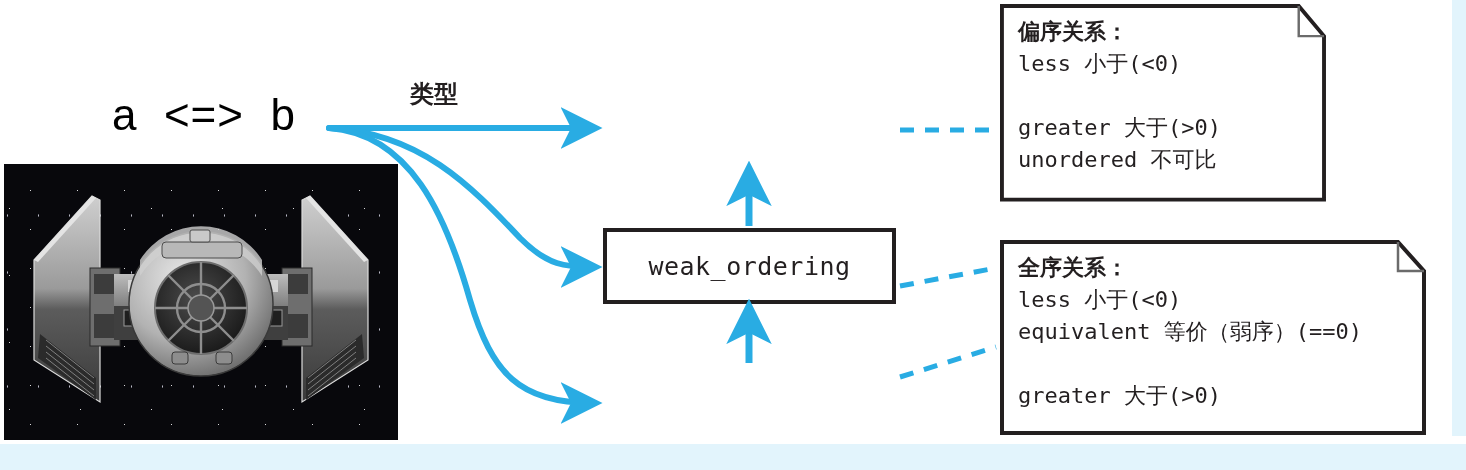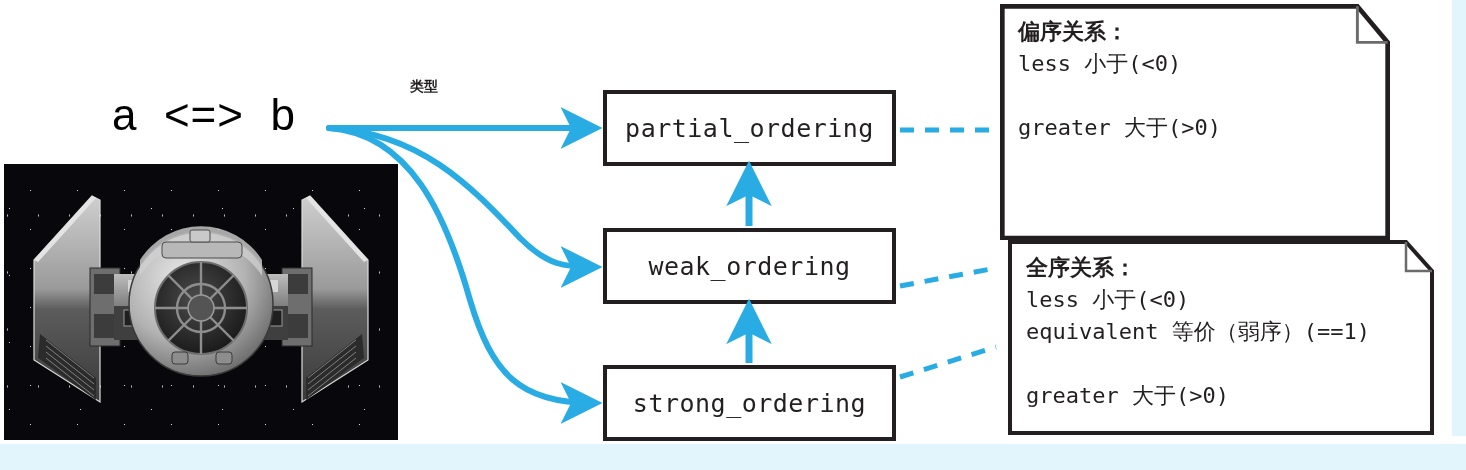--- a/index.html
+++ b/index.html
@@ -45,21 +45,21 @@
     letter-spacing: 1px;
     white-space: pre;
     font-family: "Liberation Sans", sans-serif;
   }
 
   
   .edge-label {
     position: absolute;
     left: 410px;
     top: 78px;
-    font-size: 14px;
+    font-size: 24px;
     font-weight: bold;
     color: #231f20;
     white-space: pre;
     font-family: "DejaVu Sans", sans-serif;
   }
 
   
   .photo {
     position: absolute;
     left: 4px;
@@ -125,22 +125,22 @@
     font-family: "DejaVu Sans Mono", monospace;
     font-size: 22px;
     line-height: 32px;
     color: #231f20;
     white-space: pre;
   }
   .note .note-text .zh {
     font-family: "DejaVu Sans", sans-serif;
     font-weight: bold;
   }
-  #note-partial { left: 1000px; top: 4px;   width: 390px; height: 203px; }
-  #note-total   { left: 1000px; top: 240px; width: 426px; height: 195px; margin-left: 8px; }
+  #note-partial { left: 1000px; top: 4px;   width: 326px; height: 203px; }
+  #note-total   { left: 1000px; top: 240px; width: 426px; height: 195px; }
 
   
   #overlay {
     position: absolute;
     left: 0; top: 0;
     width: 1466px;
     height: 470px;
     pointer-events: none;
   }
 </style>
@@ -229,44 +229,38 @@
         <line x1="230" y1="111" x2="164" y2="177"></line>
         <circle cx="197" cy="144" r="24"></circle>
       </g>
       <circle cx="197" cy="144" r="13" fill="#545454" stroke="#9a9a9a" stroke-width="1.5"></circle>
 
       <rect x="168" y="188" width="16" height="12" rx="3" fill="#8d8d8d" stroke="#3a3a3a" stroke-width="1"></rect>
       <rect x="212" y="188" width="16" height="12" rx="3" fill="#8d8d8d" stroke="#3a3a3a" stroke-width="1"></rect>
     </svg>
   </div>
 
-  <div class="node" id="node-partial">
-    <span>partial_ordering</span>
-  </div>
   <div class="node" id="node-weak">
     <span>weak_ordering</span>
-  </div>
-  <div class="node" id="node-strong">
-    <span>strong_ordering</span>
   </div>
 
   <div class="note" id="note-partial">
     <svg class="note-body" viewBox="0 0 335 203" preserveAspectRatio="none">
       <path d="M2,2 H307 L333,33 V201 H2 Z" fill="#ffffff" stroke="#231f20" stroke-width="4"></path>
       <path d="M307,2 V33 H333" fill="none" stroke="#6b6b6b" stroke-width="2.5"></path>
     </svg>
-    <div class="note-text"><span class="zh">偏序关系：</span><br><span>less 小于(&lt;0)</span><br><br><span>greater 大于(&gt;0)</span><br></div>
+    <div class="note-text"><span class="zh">偏序关系：</span><br><span>less 小于(&lt;0)</span><br><br><span>greater 大于(&gt;0)</span><br><span>unordered 不可比</span></div>
   </div>
 
   <div class="note" id="note-total">
     <svg class="note-body" viewBox="0 0 426 195" preserveAspectRatio="none">
       <path d="M2,2 H398 L424,31 V193 H2 Z" fill="#ffffff" stroke="#231f20" stroke-width="4"></path>
       <path d="M398,2 V31 H424" fill="none" stroke="#6b6b6b" stroke-width="2.5"></path>
     </svg>
-    <div class="note-text"><span class="zh">全序关系：</span><br><span>less 小于(&lt;0)</span><br><span>equivalent 等价（弱序）(==1)</span><br><br><span>greater 大于(&gt;0)</span></div>
+    <div class="note-text"><span class="zh">全序关系：</span><br><span>less 小于(&lt;0)</span><br><span>equivalent 等价（弱序）(==0)</span><br><br><span>greater 大于(&gt;0)</span></div>
   </div>
 
   <svg id="overlay">
     <defs>
       <marker id="arrowBlue" viewBox="0 0 12 12" refX="9" refY="6" markerWidth="7" markerHeight="7" orient="auto-start-reverse">
         <path d="M0,0 L12,6 L0,12 L3,6 Z" fill="#29ace3"></path>
       </marker>
       <marker id="arrowBlueUp" viewBox="0 0 12 12" refX="9" refY="6" markerWidth="6.5" markerHeight="6.5" orient="auto-start-reverse">
         <path d="M0,0 L12,6 L0,12 L3,6 Z" fill="#29ace3"></path>
       </marker>

